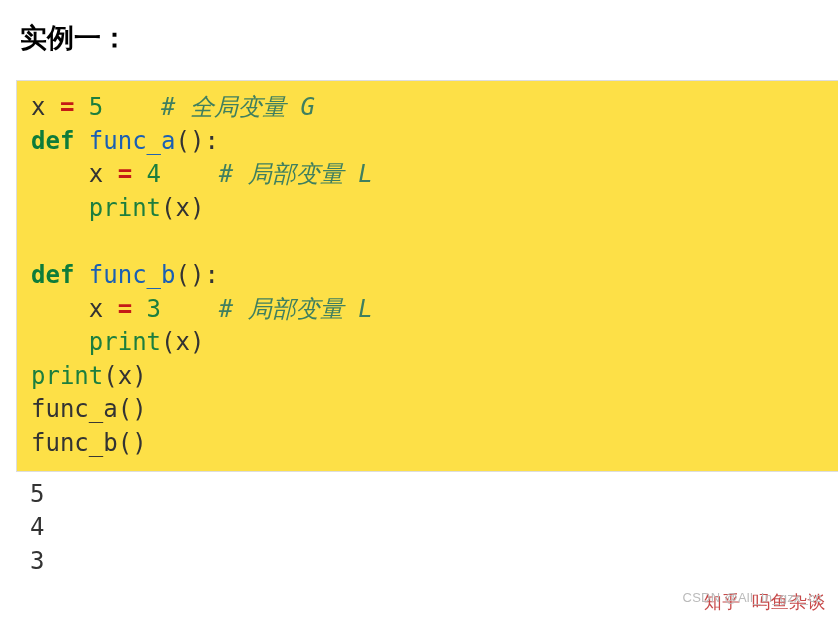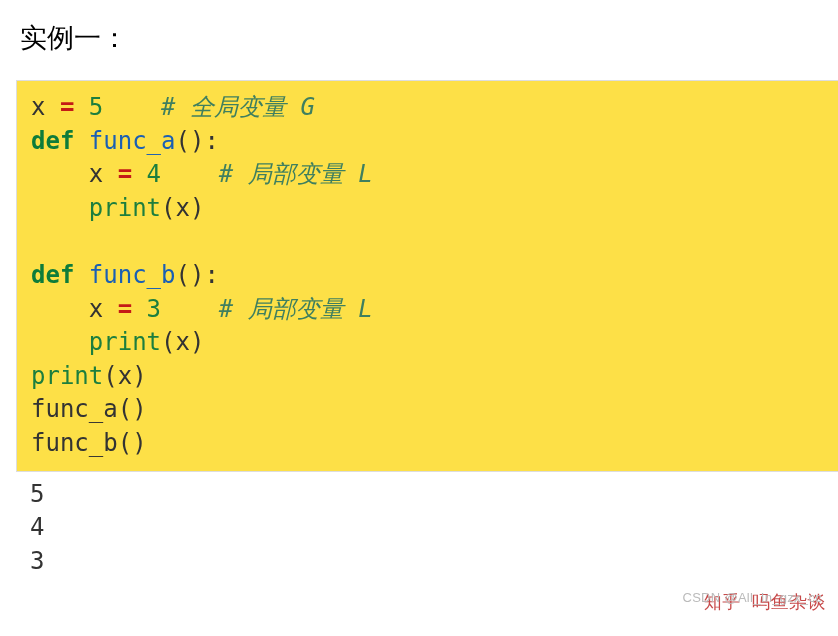--- a/index.html
+++ b/index.html
@@ -8,21 +8,21 @@
       box-sizing: border-box;
     }
     body {
       font-family: "Microsoft YaHei", "PingFang SC", sans-serif;
       background: #fff;
       padding: 20px 0 0 20px;
       width: 838px;
     }
     .heading {
       font-size: 27px;
-      font-weight: normal;
+      font-weight: bold;
       color: #000;
       margin-bottom: 24px;
     }
     .code-block {
       background: #fde047;
       border: 1px solid #ddd;
       border-right: none;
       padding: 10px 14px;
       font-family: "Consolas", "Monaco", monospace;
       font-size: 24px;

